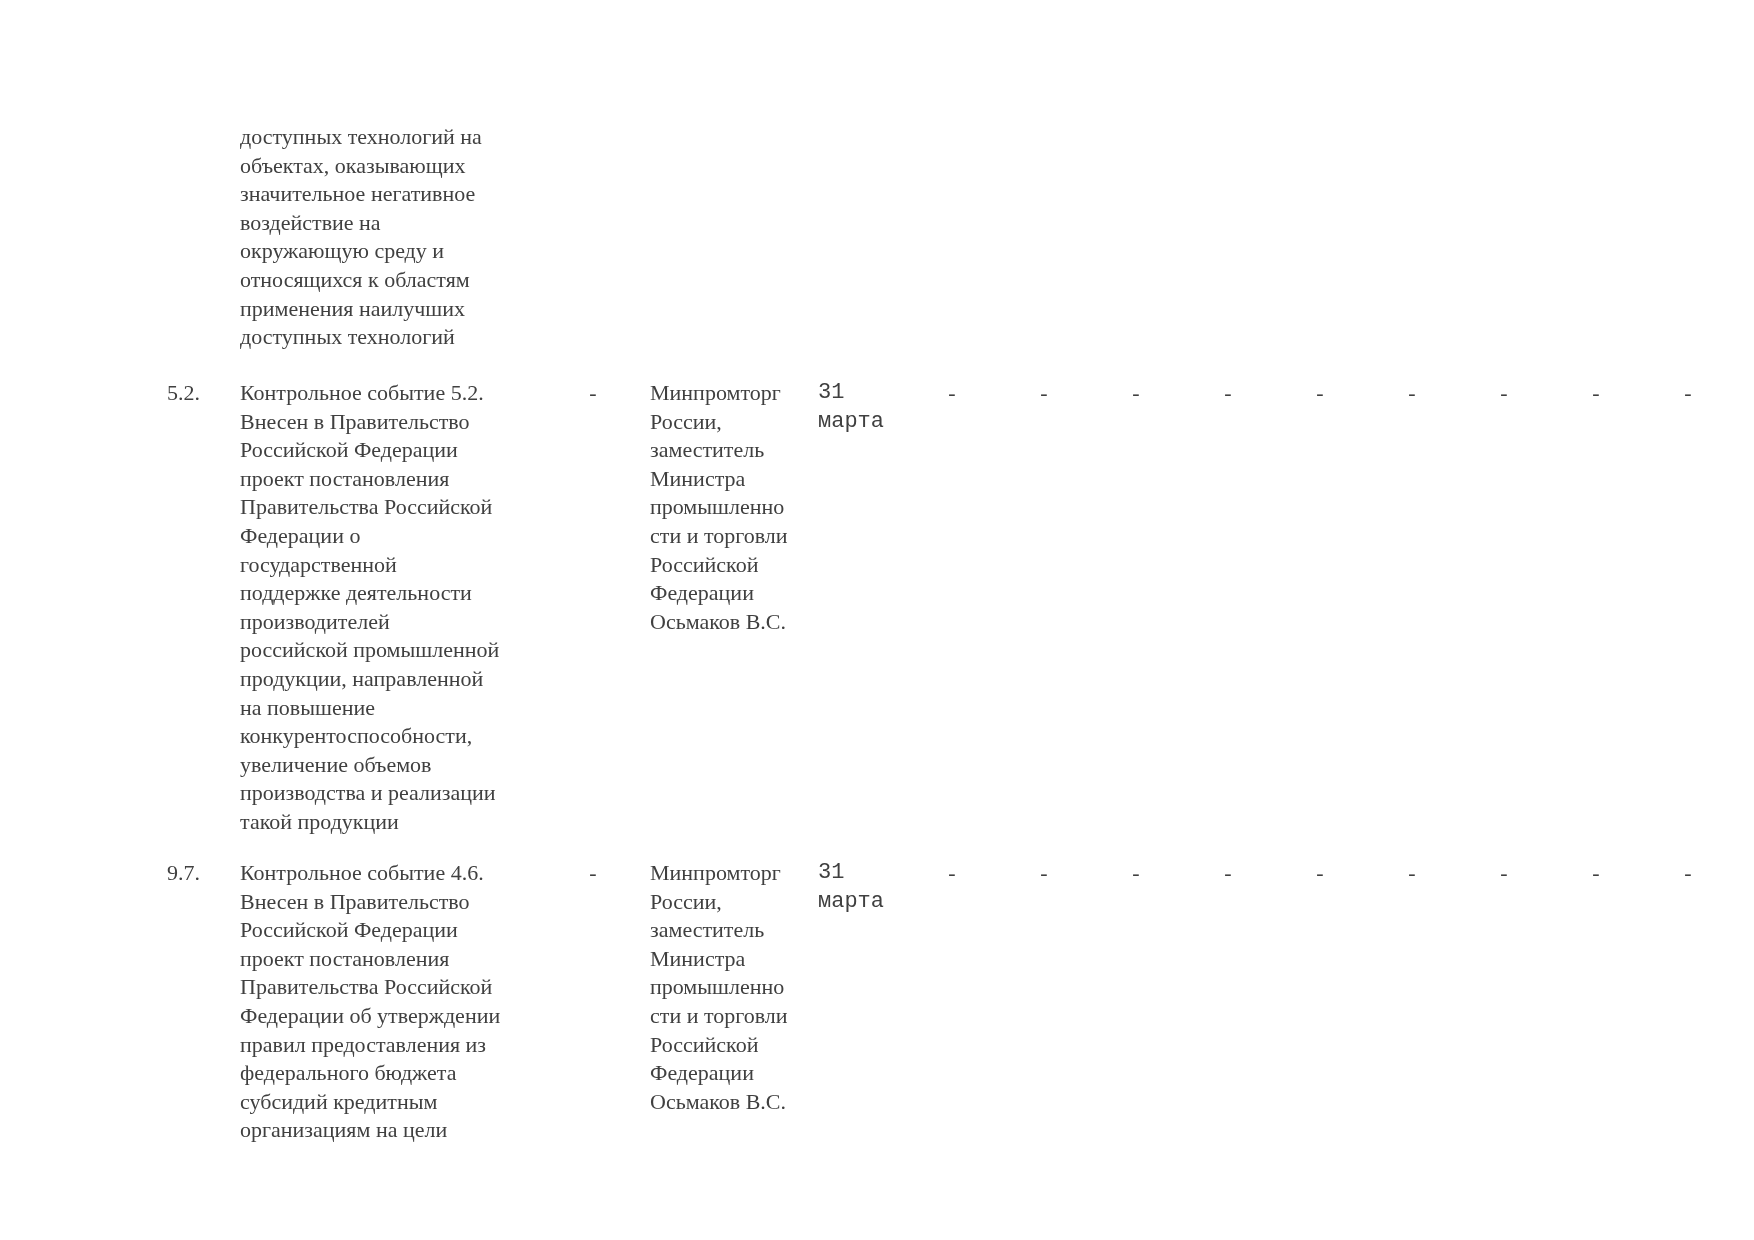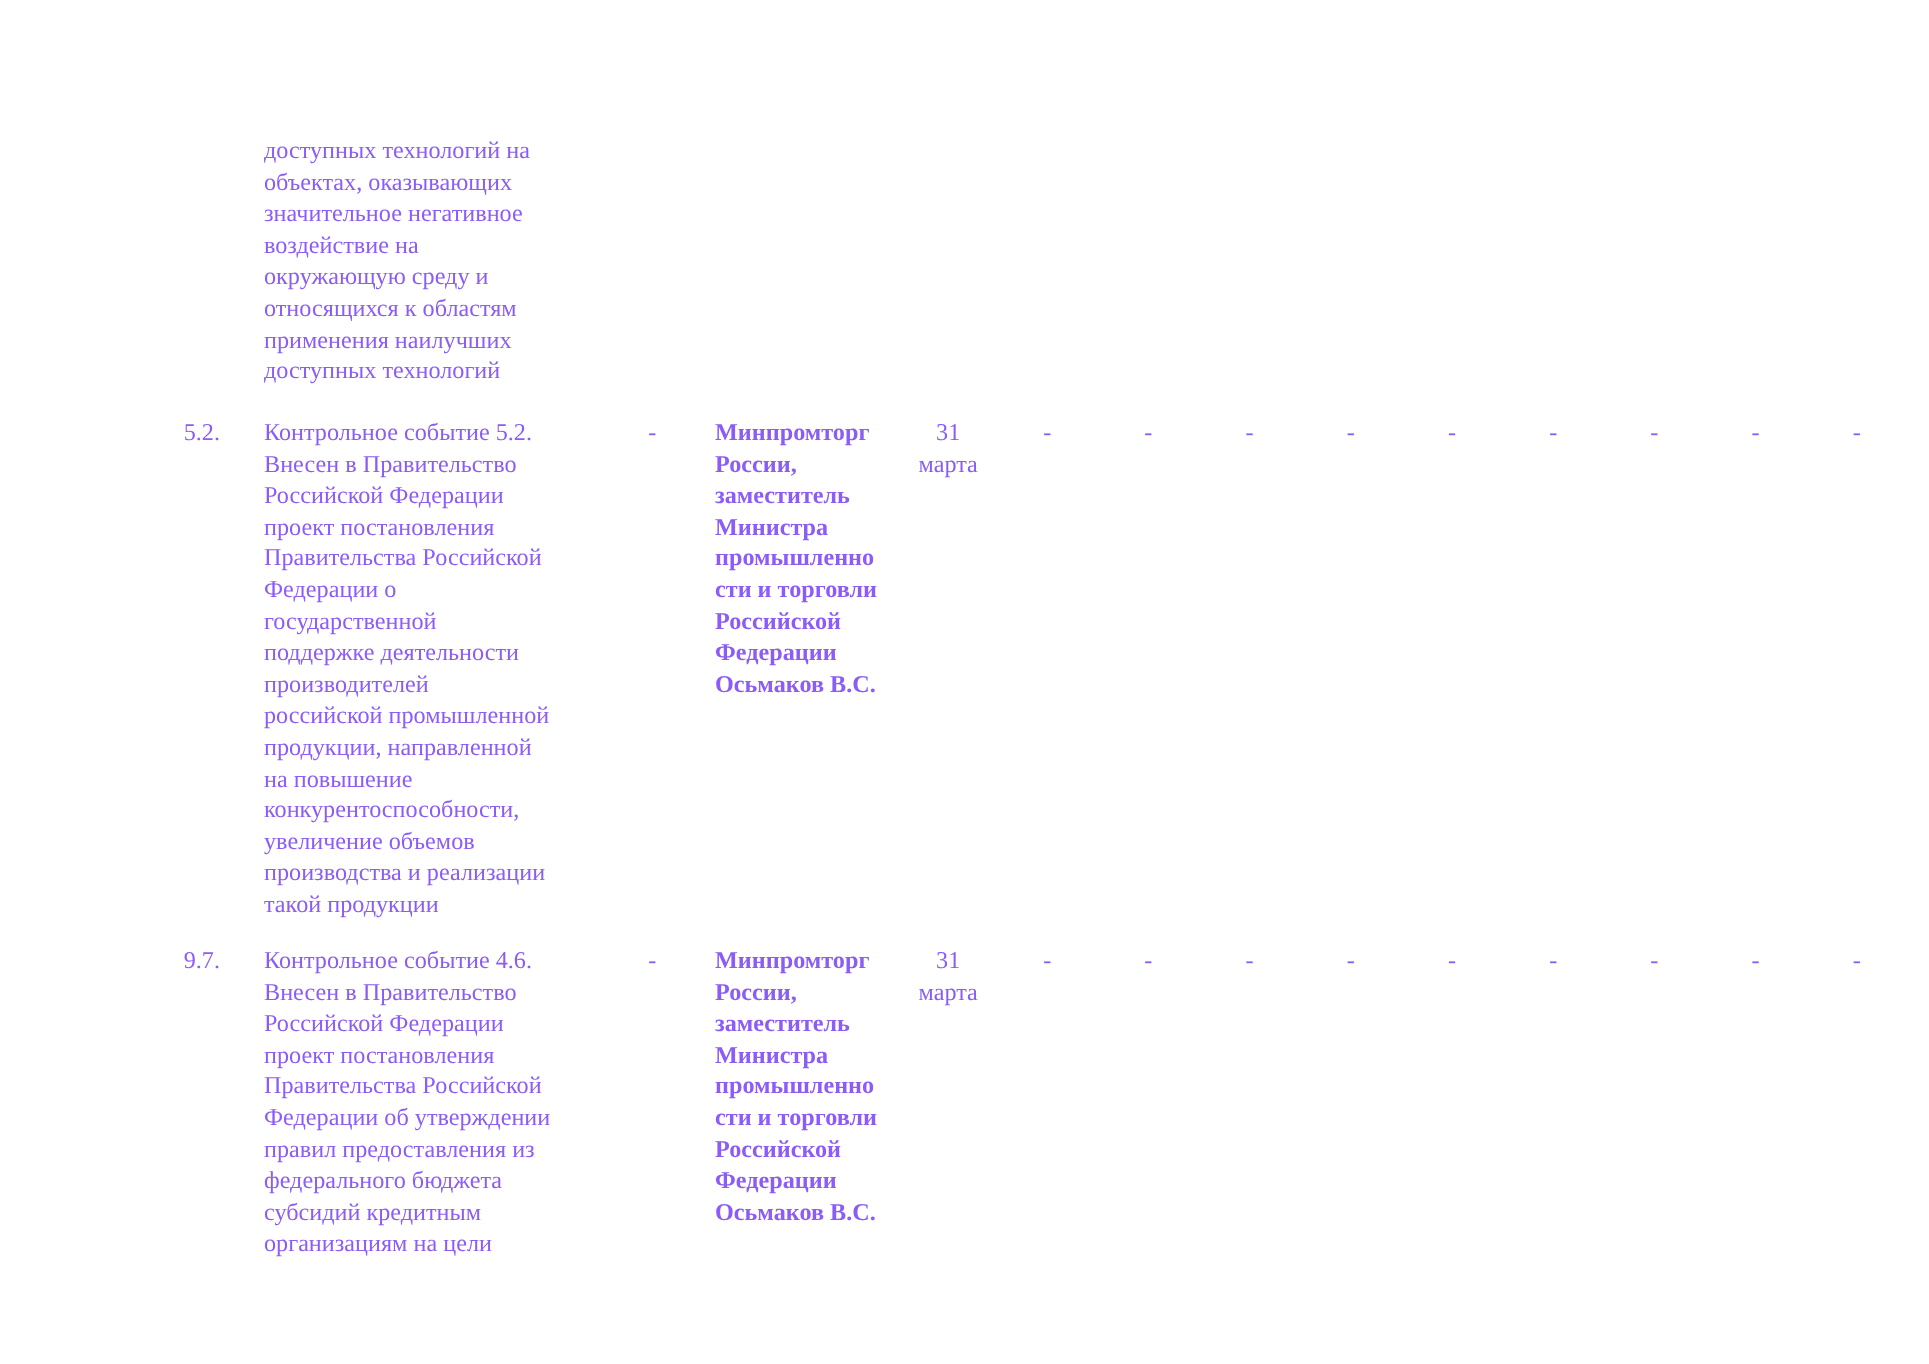--- a/index.html
+++ b/index.html
@@ -5,41 +5,41 @@
   html, body {
     margin: 0;
     padding: 0;
     background: #ffffff;
   }
   .page {
     position: relative;
     width: 1754px;
     height: 1240px;
     background: #ffffff;
-    color: #8b5cf6;
+    color: #404040;
     font-family: "Liberation Serif", "DejaVu Serif", serif;
     font-size: 22px;
     line-height: 28.6px;
     overflow: hidden;
   }
   .trow {
     position: absolute;
     left: 160px;
     display: grid;
     grid-template-columns: 80px 312px 82px 176px 96px repeat(9, 92px);
     align-items: start;
   }
   .cell {
     white-space: pre;          
   }
   .c-num    { padding-left: 7px; }
   .c-task   { }
   .c-result { text-align: center; }
-  .c-exec   { padding-left: 16px; font-weight: bold; }
-  .c-date   { text-align: center; padding-left: 8px; }
+  .c-exec   { padding-left: 16px; }
+  .c-date   { padding-left: 8px; font-family: Liberation Mono, monospace; }
   .c-val    { text-align: center; }
 </style>
 </head>
 <body>
 
 <div class="page">
 
   <div class="trow" style="top:123px">
     <div class="cell c-num"></div>
     <div class="cell c-task">доступных технологий на

